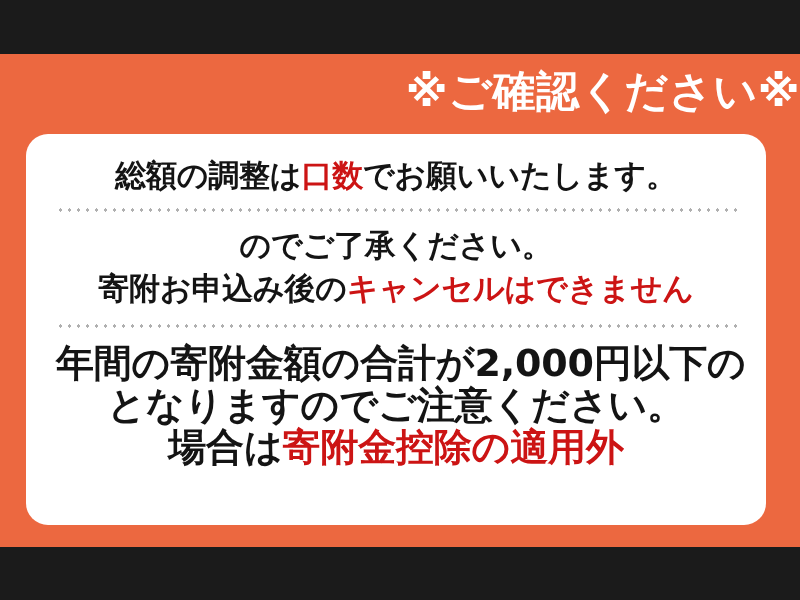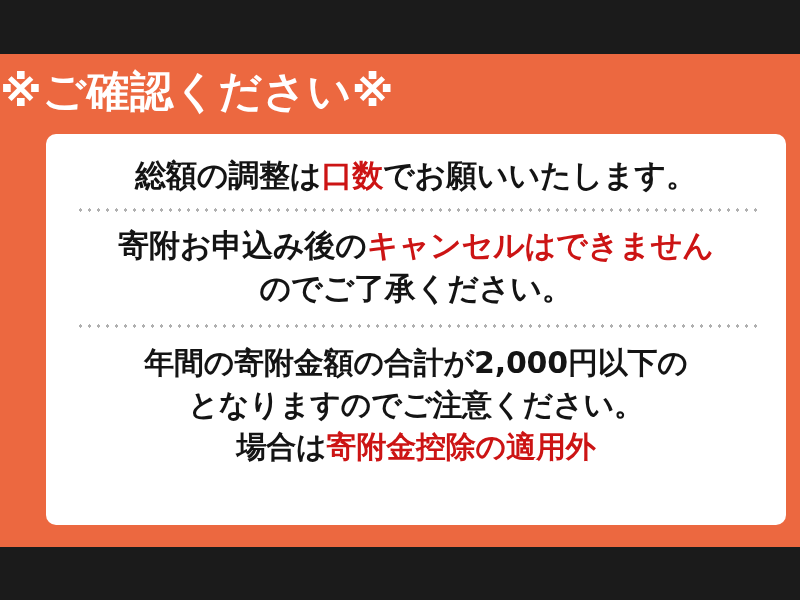--- a/index.html
+++ b/index.html
@@ -50,38 +50,38 @@
     height: 493px;
     background: #ec6840;
     box-sizing: border-box;
   }
 
   .poster-title {
     position: absolute;
     left: 0;
     top: 8px;
     width: 800px;
-    text-align: left;
+    text-align: right;
     color: #ffffff;
     font-size: 43px;
     line-height: 58px;
     font-weight: bold;
     letter-spacing: 0.5px;
     white-space: nowrap;
   }
 
   
   .card {
     position: absolute;
-    left: 46px;
+    left: 26px;
     top: 80px;
     width: 740px;
     height: 391px;
     background: #ffffff;
-    border-radius: 10px;
+    border-radius: 22px;
     box-sizing: border-box;
     padding: 0;
     overflow: hidden;
   }
 
   .card-inner {
     position: absolute;
     left: 0;
     top: 0;
     width: 740px;
@@ -109,21 +109,21 @@
     letter-spacing: -0.2px;
   }
 
   .blk1 { padding-top: 19px; }
   .blk1 .line { font-size: 31px; line-height: 44px; }
 
   .blk2 { padding-top: 12px; }
   .blk2 .line { font-size: 31px; line-height: 43px; }
 
   .blk3 { padding-top: 14px; }
-  .blk3 .line { font-size: 30px; line-height: 42px; }
+  .blk3 .line { font-size: 38px; line-height: 42px; }
 
   .red { color: #cc1414; }
 
   
   .divider {
     height: 4px;
     margin: 0 auto;
     width: 684px;
     background-image: radial-gradient(circle, #b0b0b0 1.5px, rgba(255,255,255,0) 1.7px);
     background-size: 9px 4px;
@@ -147,22 +147,22 @@
     <div class="card">
       <div class="card-inner">
 
         <div class="block blk1">
           <span class="line"><span>総額の調整は</span><span class="red">口数</span><span>でお願いいたします。</span></span>
         </div>
 
         <div class="divider div1"></div>
 
         <div class="block blk2">
+          <span class="line"><span>のでご了承ください。</span></span>
           <span class="line"><span>寄附お申込み後の</span><span class="red">キャンセルはできません</span></span>
-          <span class="line"><span>のでご了承ください。</span></span>
         </div>
 
         <div class="divider div2"></div>
 
         <div class="block blk3">
           <span class="line"><span>年間の寄附金額の合計が2,000円以下の</span></span>
           <span class="line"><span>となりますのでご注意ください。</span></span>
           <span class="line"><span>場合は</span><span class="red">寄附金控除の適用外</span></span>
         </div>
 

